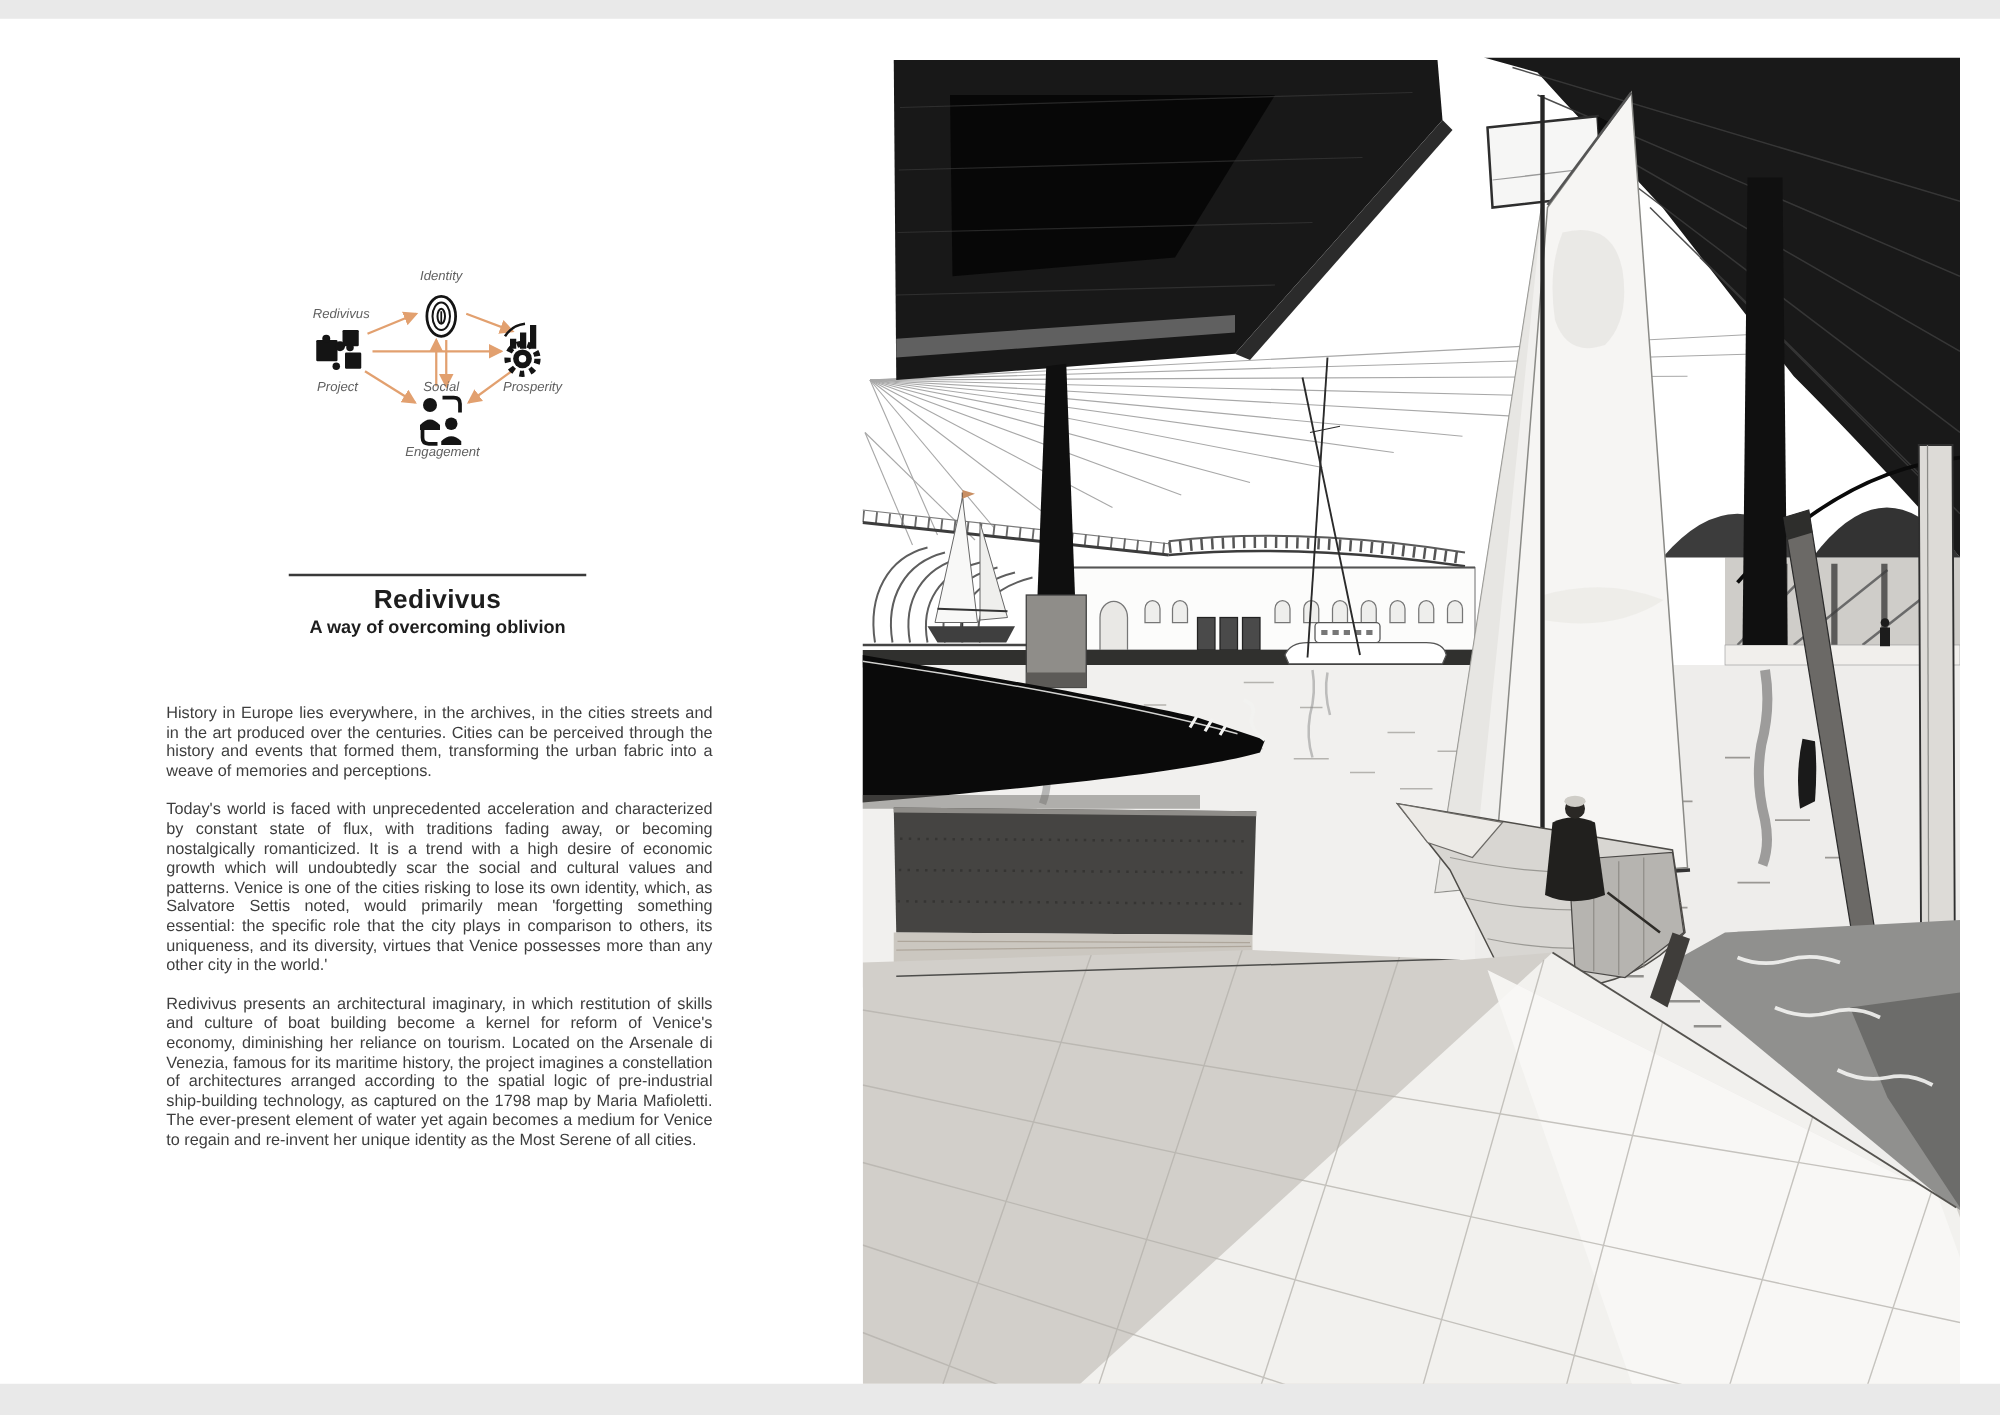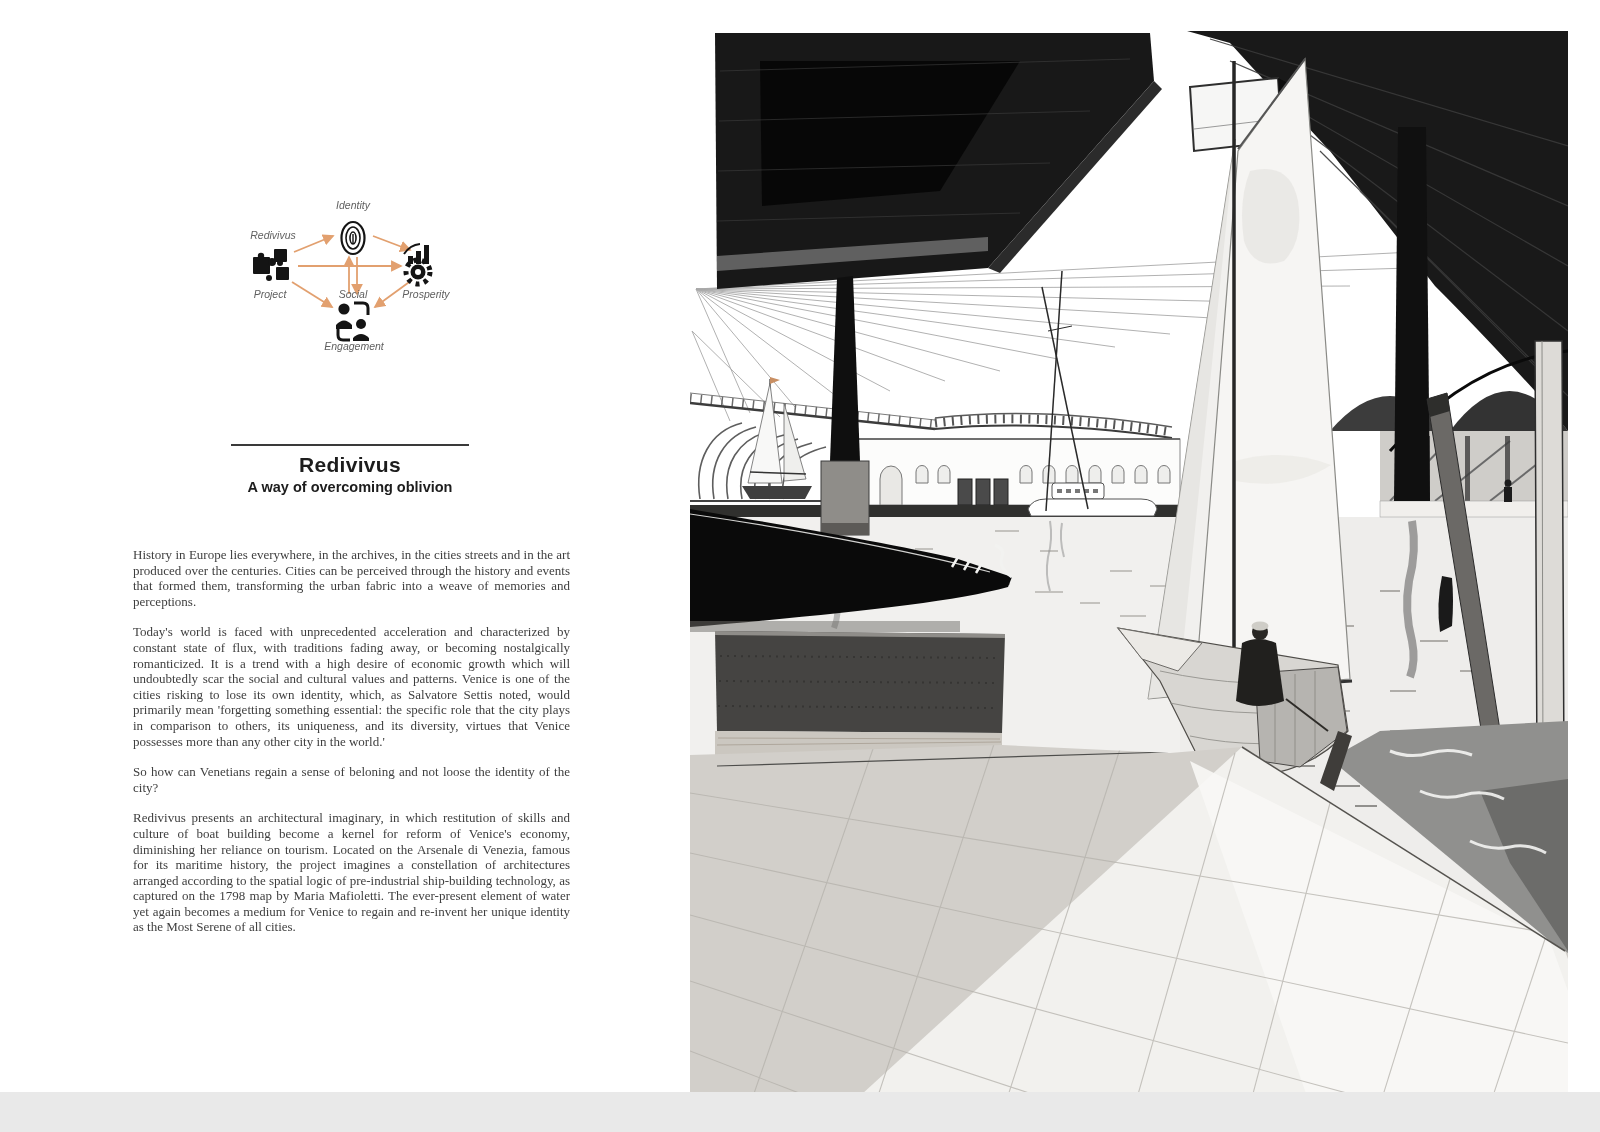--- a/index.html
+++ b/index.html
@@ -1,31 +1,31 @@
 <!DOCTYPE html>
 <html><head>
 <meta charset="utf-8">
 <style>
   html,body{margin:0;padding:0;background:#e9e9e9;}
-  .page{position:relative;width:1600px;height:1092px;background:#ffffff;margin:0 auto;
+  .page{position:relative;width:1600px;height:1092px;background:#ffffff;margin:15px auto;
         font-family:"Liberation Sans",sans-serif;overflow:hidden;}
   .abs{position:absolute;}
   
   #diagram{left:236px;top:190px;width:236px;height:174px;}
   #diagram text{font-family:"Liberation Sans",sans-serif;font-style:italic;
                 font-size:10.5px;fill:#5f5f5f;}
   
   .title-block{left:160px;top:444px;width:380px;text-align:center;color:#1d1d1d;}
   .title-rule{width:238px;margin:0 auto 7px auto;border:0;border-top:2px solid #3a3a3a;}
   .title-block h1{margin:0;font-size:21px;font-weight:bold;letter-spacing:.3px;}
   .title-block h2{margin:2px 0 0 0;font-size:14.5px;font-weight:bold;text-align:center;}
   
   .body-text{left:133px;top:547px;width:437px;color:#3e3e3e;font-size:13px;
              line-height:1.2;text-align:justify;}
-  .body-text p{margin:0 0 15px 0;font-family:Liberation Serif, serif;}
+  .body-text p{margin:0 0 15px 0;}
   
   .render{left:690px;top:31px;width:878px;height:1074px;margin:0;}
   .render svg{display:block;width:878px;height:1074px;}
 </style>
 </head>
 <body>
 
 <div class="page">
 
   <svg id="diagram" class="abs" viewBox="0 0 236 174">
@@ -91,21 +91,20 @@
 
   <header class="abs title-block">
     <hr class="title-rule">
     <h1>Redivivus</h1>
     <h2>A way of overcoming oblivion</h2>
   </header>
 
   <article class="abs body-text">
     <p>History in Europe lies everywhere, in the archives, in the cities streets and in the art produced over the centuries. Cities can be perceived through the history and events that formed them, transforming the urban fabric into a weave of memories and perceptions.</p>
     <p>Today's world is faced with unprecedented acceleration and characterized by constant state of flux, with traditions fading away, or becoming nostalgically romanticized. It is a trend with a high desire of economic growth which will undoubtedly scar the social and cultural values and patterns. Venice is one of the cities risking to lose its own identity, which, as Salvatore Settis noted, would primarily mean 'forgetting something essential: the specific role that the city plays in comparison to others, its uniqueness, and its diversity, virtues that Venice possesses more than any other city in the world.'</p>
-    <p>So how can Venetians regain a sense of beloning and not loose the identity of the city?</p>
     <p>Redivivus presents an architectural imaginary, in which restitution of skills and culture of boat building become a kernel for reform of Venice's economy, diminishing her reliance on tourism. Located on the Arsenale di Venezia, famous for its maritime history, the project imagines a constellation of architectures arranged according to the spatial logic of pre-industrial ship-building technology, as captured on the 1798 map by Maria Mafioletti. The ever-present element of water yet again becomes a medium for Venice to regain and re-invent her unique identity as the Most Serene of all cities.</p>
   </article>
 
   <figure class="abs render">
   <svg viewBox="0 0 878 1074">
     <defs>
       <clipPath id="plazaClip">
         <path d="M0,724 L312,714 L480,722 L552,716 L875,920 L878,922 L878,1074 L0,1074 Z"></path>
       </clipPath>
     </defs>

